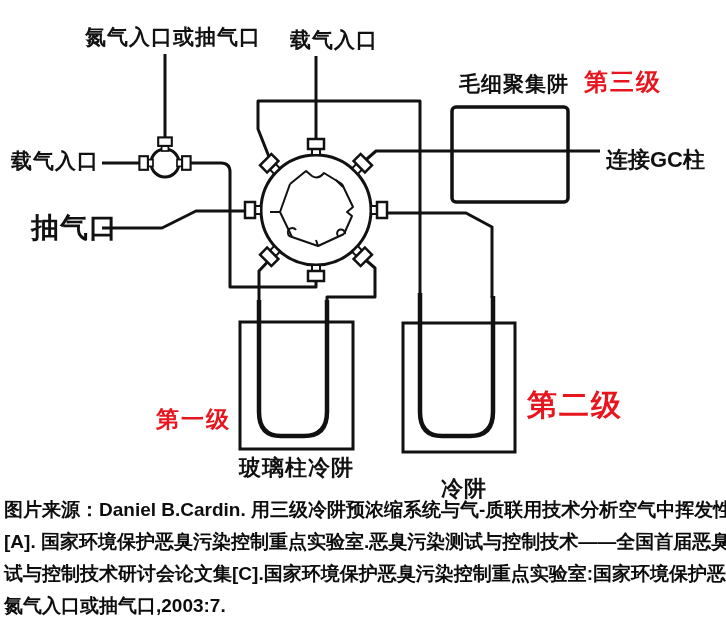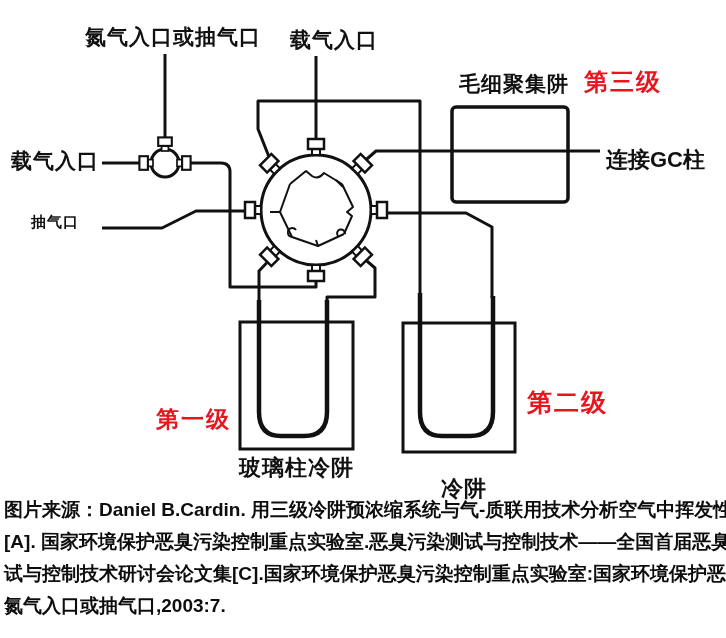--- a/index.html
+++ b/index.html
@@ -103,25 +103,25 @@
   <div class="lbl" style="left:290px;top:29px;font-size:21px;">载气入口</div>
 
   <div class="lbl" style="left:459px;top:73px;font-size:21px;">毛细聚集阱</div>
 
   <div class="lbl red" style="left:584px;top:70px;font-size:24px;">第三级</div>
 
   <div class="lbl" style="left:606px;top:138px;font-size:22px;letter-spacing:0;margin-top:11px;">连接GC柱</div>
 
   <div class="lbl" style="left:11px;top:150px;font-size:21px;">载气入口</div>
 
-  <div class="lbl" style="left:31px;top:214px;font-size:15px;">抽气口</div>
+  <div class="lbl" style="left:31px;top:214px;font-size:28px;">抽气口</div>
 
   <div class="lbl red" style="left:156px;top:392px;font-size:23px;margin-top:16px;">第一级</div>
 
-  <div class="lbl red" style="left:527px;top:390px;font-size:25px;">第二级</div>
+  <div class="lbl red" style="left:527px;top:390px;font-size:30px;">第二级</div>
 
   <div class="lbl" style="left:239px;top:457px;font-size:22px;text-align:right;">玻璃柱冷阱</div>
 
   <div class="lbl" style="left:441px;top:459px;font-size:22px;margin-top:19px;">冷阱</div>
 
   <div class="caption">
     <div>图片来源：Daniel B.Cardin. 用三级冷阱预浓缩系统与气-质联用技术分析空气中挥发性硫化物</div>
     <div>[A]. 国家环境保护恶臭污染控制重点实验室.恶臭污染测试与控制技术——全国首届恶臭污染测</div>
     <div>试与控制技术研讨会论文集[C].国家环境保护恶臭污染控制重点实验室:国家环境保护恶臭污染</div>
     <div>氮气入口或抽气口,2003:7.</div>

